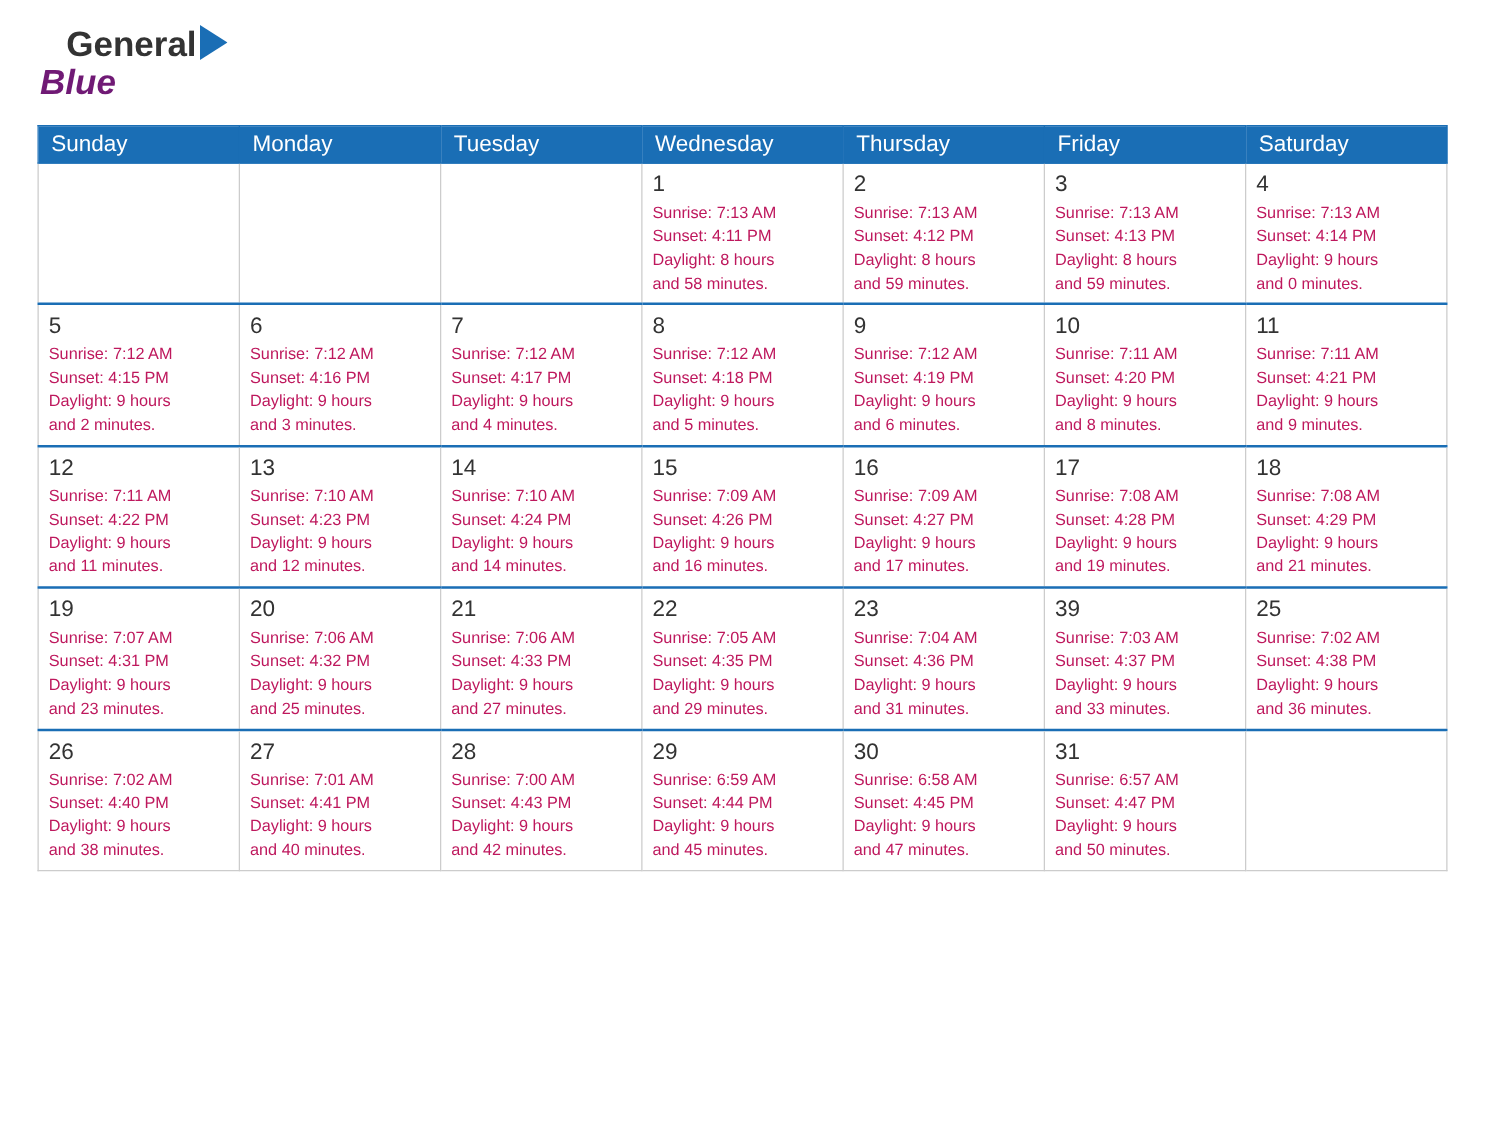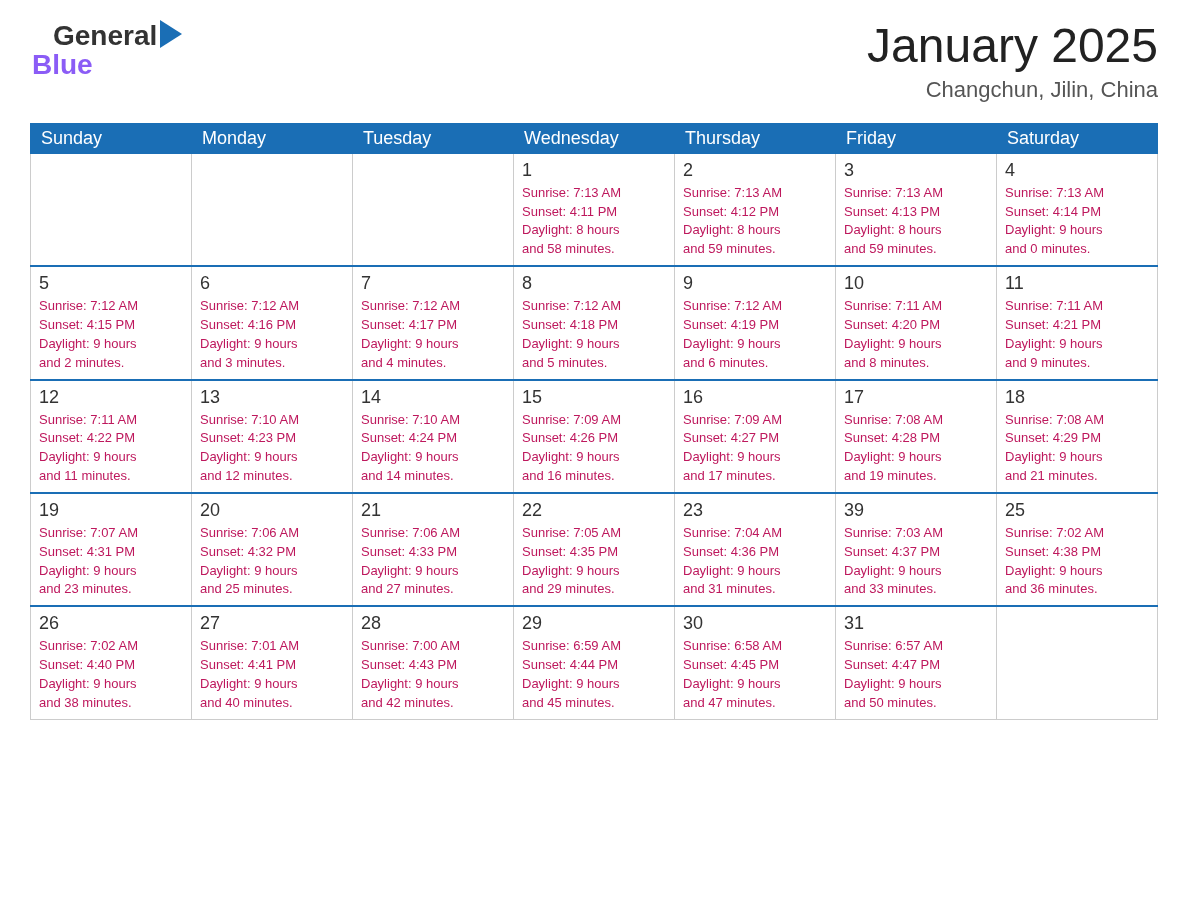--- a/index.html
+++ b/index.html
@@ -22,21 +22,22 @@
       gap: 0;
     }
     .logo-text-general {
       font-size: 28px;
       font-weight: bold;
       color: #333;
     }
     .logo-text-blue {
       font-size: 28px;
       font-weight: bold;
-      color: #8b5cf6;
+      color: #701a75;
+      font-style: italic;
     }
     .title-area {
       text-align: right;
     }
     .calendar-title {
       font-size: 48px;
       font-weight: normal;
       color: #222;
       line-height: 1.1;
     }
@@ -99,24 +100,20 @@
           <svg width="22" height="28" viewBox="0 0 22 28">
             <polygon points="0,0 22,14 0,28" fill="#1a6eb5"></polygon>
           </svg>
         </div>
       </div>
       <div style="margin-left:2px;">
         <span class="logo-text-blue">Blue</span>
       </div>
     </div>
   </div>
-  <div class="title-area">
-    <div class="calendar-title">January 2025</div>
-    <div class="calendar-subtitle">Changchun, Jilin, China</div>
-  </div>
 </div>
 
 <table>
   <thead>
     <tr>
 
     <th>Sunday</th>
         <th>Monday</th>
         <th>Tuesday</th>
         <th>Wednesday</th>

